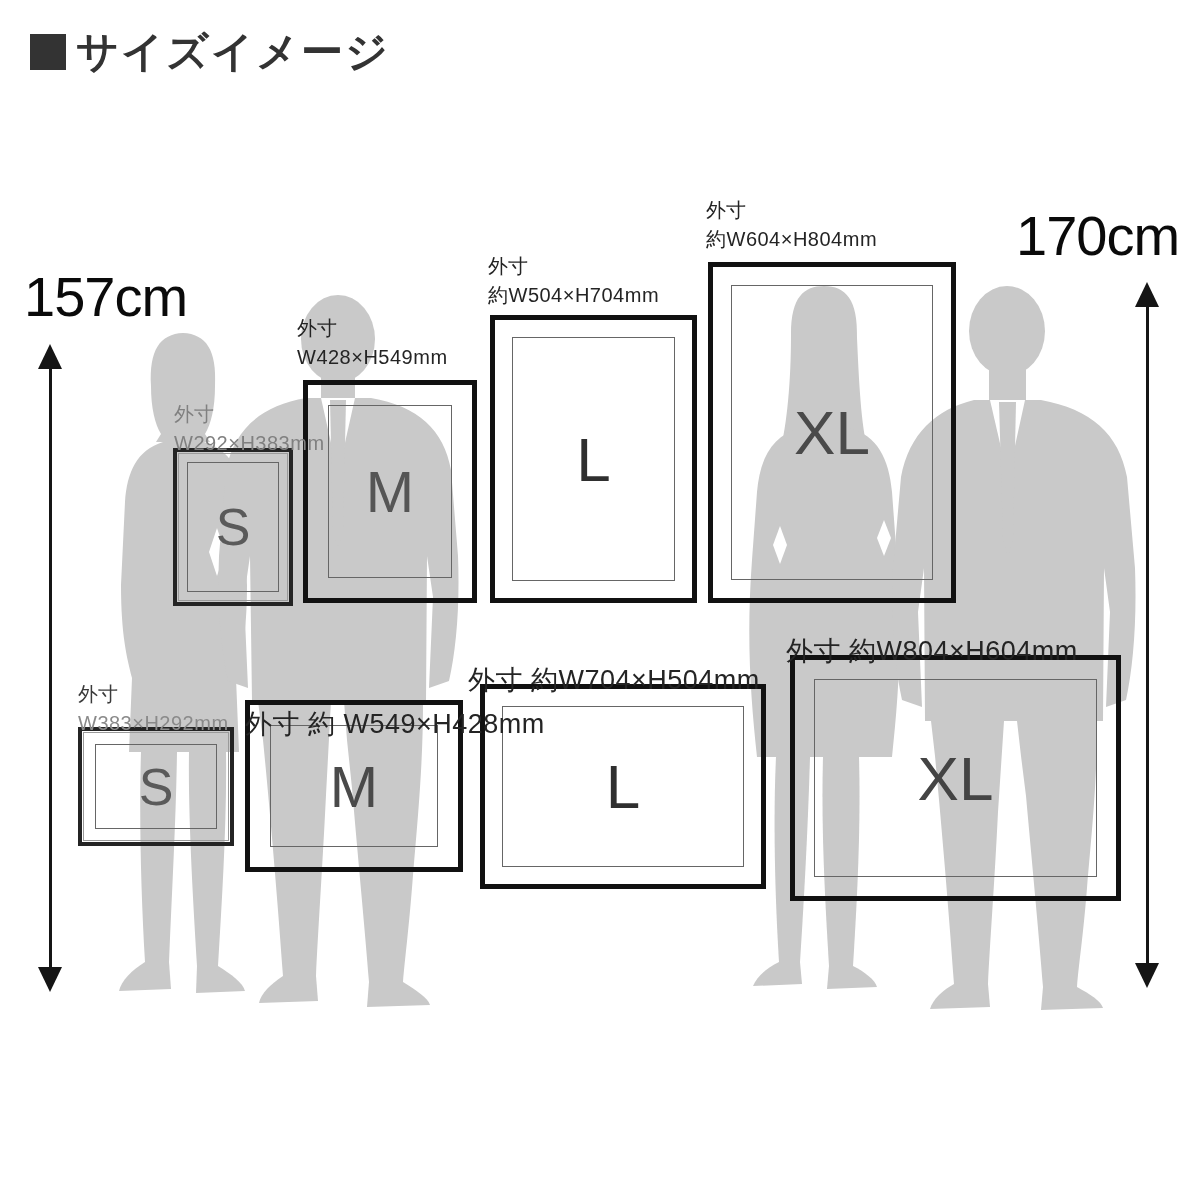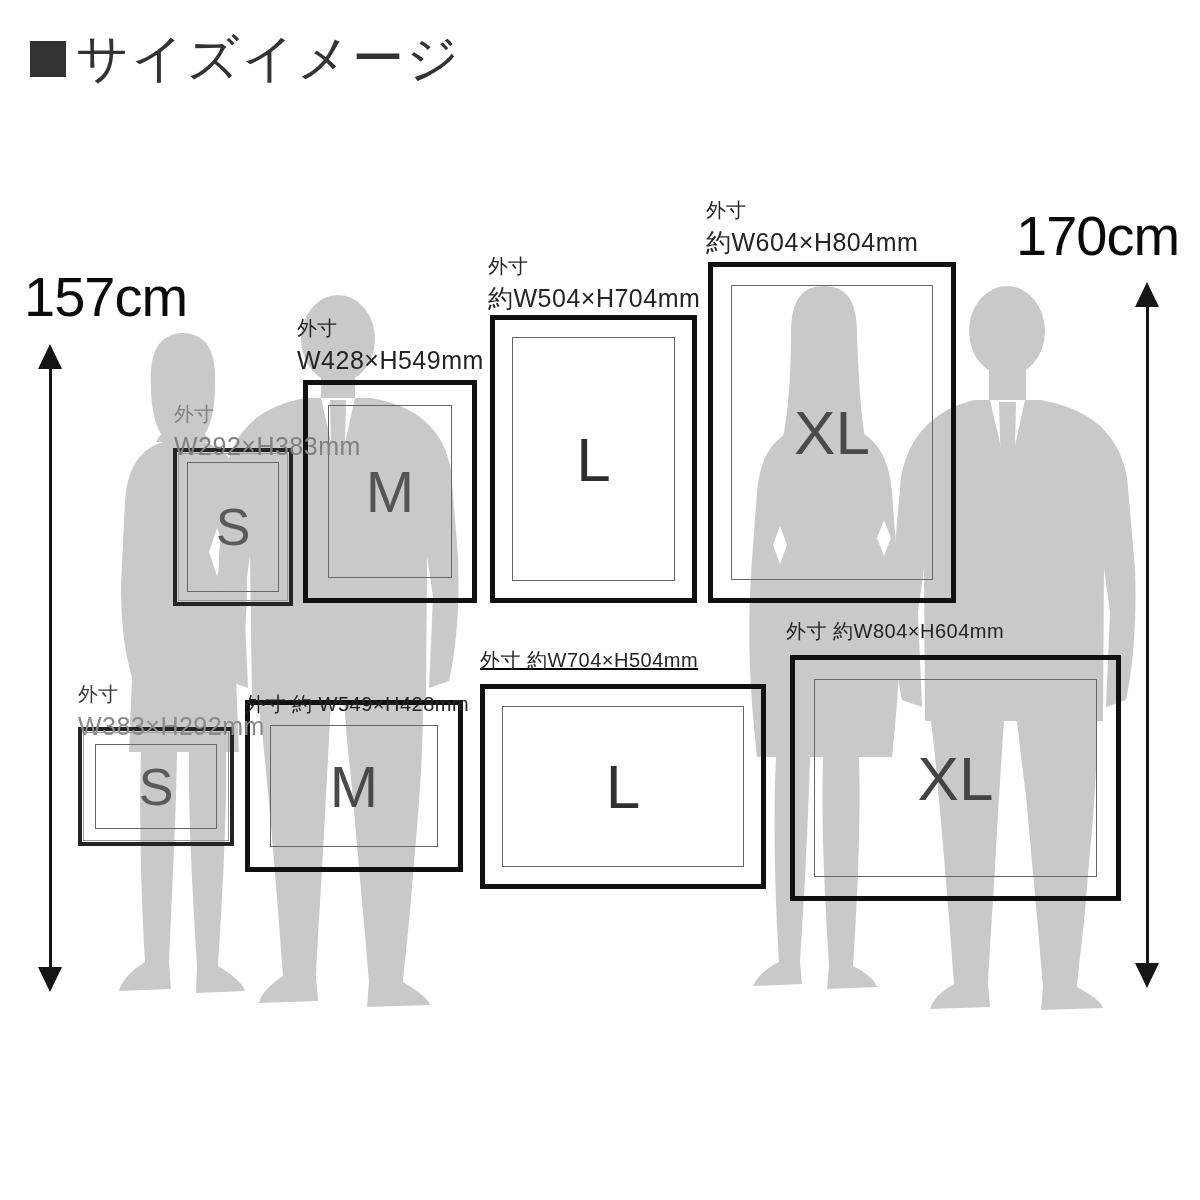--- a/index.html
+++ b/index.html
@@ -3,40 +3,40 @@
 <meta charset="utf-8">
 <style>
   html,body{margin:0;padding:0;}
   body{width:1200px;height:1200px;position:relative;background:#ffffff;
        font-family:"Liberation Sans","DejaVu Sans",sans-serif;overflow:hidden;}
   .layer{position:absolute;left:0;top:0;}
   svg.people{z-index:1;}
   
   .title-row{position:absolute;left:30px;top:24px;display:flex;align-items:center;gap:10px;z-index:5;}
   .title-sq{width:36px;height:36px;background:#333;}
-  .title-tx{font-size:52px;color:#333;font-weight:400;letter-spacing:2px;}
+  .title-tx{font-size:42px;color:#333;font-weight:700;letter-spacing:2px;}
   
   .hlabel{position:absolute;font-size:56px;color:#0a0a0a;z-index:5;letter-spacing:-1px;}
   
   .shaft{position:absolute;width:3px;background:#151515;z-index:4;}
   .ahead{position:absolute;width:0;height:0;border-left:12px solid transparent;border-right:12px solid transparent;z-index:4;}
   .ahead.up{border-bottom:25px solid #151515;}
   .ahead.down{border-top:25px solid #151515;}
   
   .frame{position:absolute;box-sizing:border-box;border:5px solid #111;z-index:3;
          display:flex;align-items:center;justify-content:center;background:transparent;}
   .frame.sframe{border-width:4px;border-color:#242424;}
   .innerline{position:absolute;inset:1px;border:1px solid #9a9a9a;}
   .mat{position:absolute;inset:var(--mat,18px);border:1px solid #666;}
   .letter{position:relative;font-size:var(--ls,56px);color:var(--lc,#4f4f4f);z-index:2;font-weight:400;}
   
   .flabel{position:absolute;z-index:4;line-height:1.25;}
   .fl1{font-size:20px;margin-bottom:4px;}
-  .fl2{font-size:25px;letter-spacing:0.5px;}
-  .fl1.big{font-size:20px;letter-spacing:0.5px;}
+  .fl2{font-size:20px;letter-spacing:0.5px;}
+  .fl1.big{font-size:27px;letter-spacing:0.5px;margin-top:16px;}
   .lab-gray .fl1,.lab-gray .fl2{color:#808080;}
   .lab-dark .fl1,.lab-dark .fl2{color:#242424;}
   .lab-mix .fl1{color:#3a3a3a;}
   .lab-mix .fl2{color:#8a8a8a;}
 </style>
 </head>
 <body>
 
 <svg class="layer people" width="1200" height="1200" viewBox="0 0 1200 1200">
   <g fill="#c9c9c9">
@@ -147,21 +147,21 @@
 </div>
 
 <div class="flabel lab-dark" style="left:245px;top:692px;">
   <div class="fl1 big">外寸 約 W549×H428mm</div>
 </div>
 <div class="frame" style="left:245px;top:700px;width:218px;height:172px;--mat:20px;--ls:58px;--lc:#4a4a4a;">
   <div class="mat"></div>
   <div class="letter">M</div>
 </div>
 
-<div class="flabel lab-dark" style="left:480px;top:648px;text-decoration:underline;">
+<div class="flabel lab-dark" style="left:468px;top:648px;">
   <div class="fl1 big">外寸 約W704×H504mm</div>
 </div>
 <div class="frame" style="left:480px;top:684px;width:286px;height:205px;--mat:17px;--ls:62px;--lc:#2f2f2f;">
   <div class="mat"></div>
   <div class="letter">L</div>
 </div>
 
 <div class="flabel lab-dark" style="left:786px;top:619px;">
   <div class="fl1 big">外寸 約W804×H604mm</div>
 </div>

